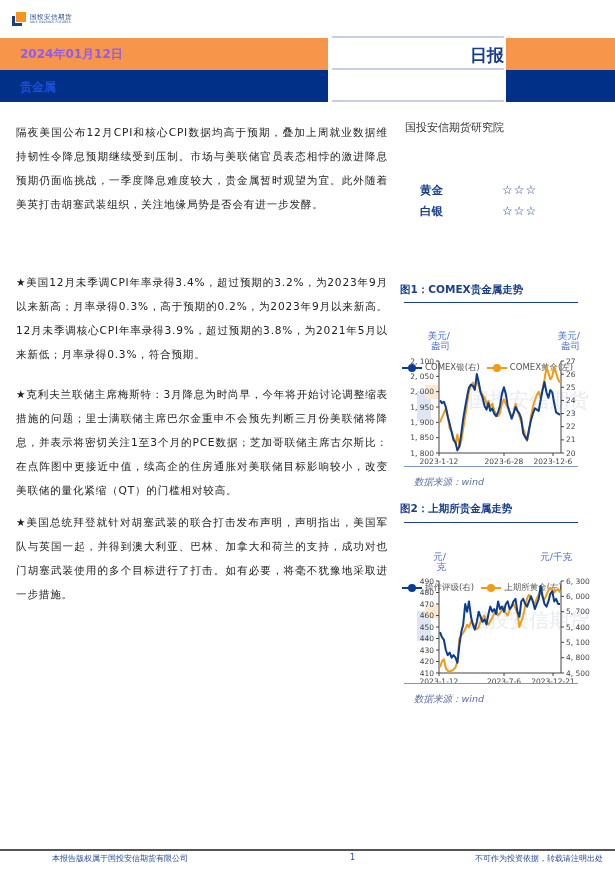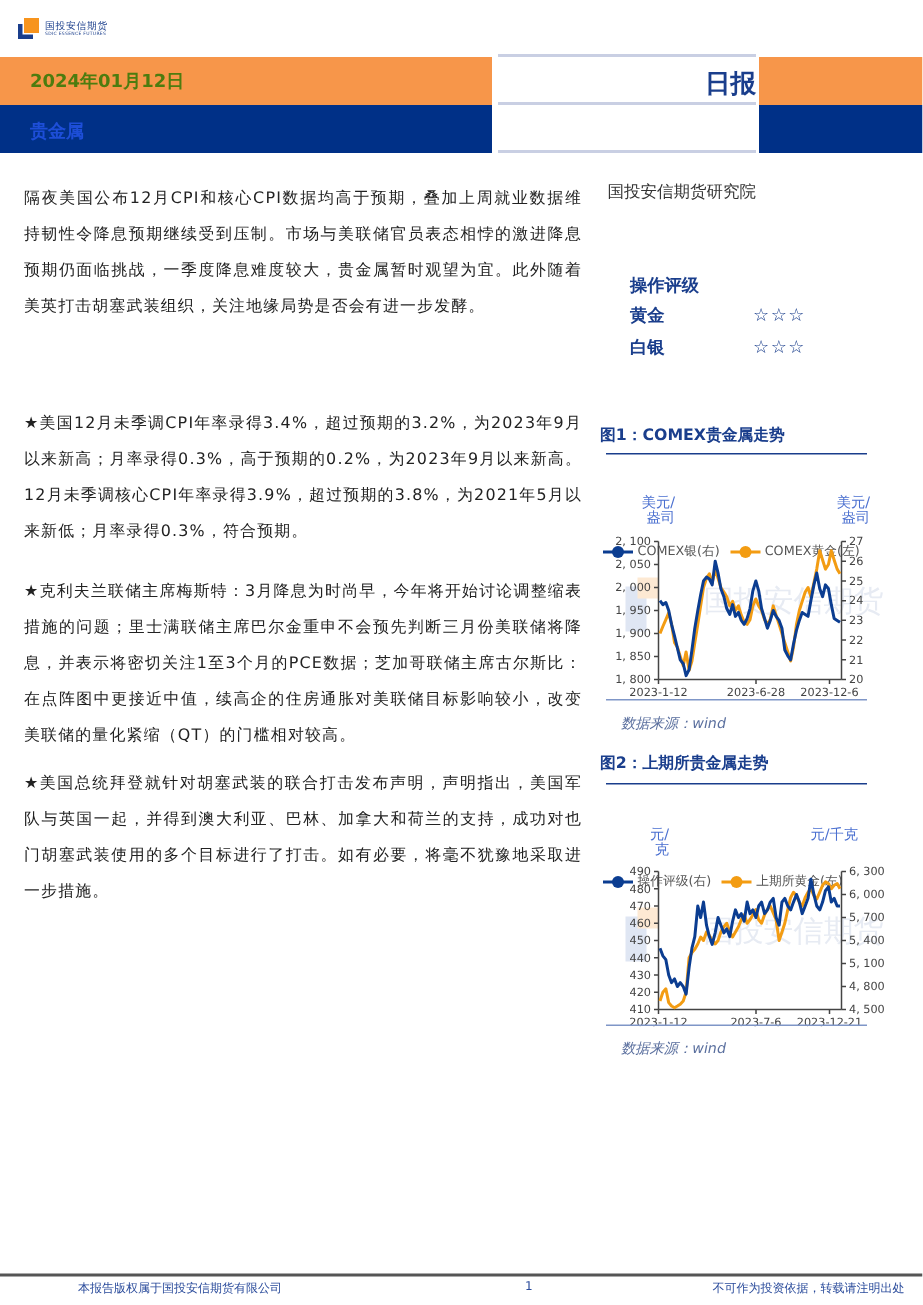--- a/index.html
+++ b/index.html
@@ -13,21 +13,21 @@
   .logo-text { display: flex; flex-direction: column; line-height: 1; }
   .logo-cn { font-size: 6.5px; color: #1a3e8c; letter-spacing: 0.5px; }
   .logo-en { font-size: 3px; color: #1a3e8c; letter-spacing: 0.2px; margin-top: 1px; }
 
   .band-orange { position: absolute; left: 0; top: 38px; width: 328px; height: 32px; background: #f7964a; }
   .band-blue { position: absolute; left: 0; top: 70px; width: 328px; height: 32px; background: #003087; }
   .band-orange-r { position: absolute; left: 506px; top: 38px; width: 109px; height: 32px; background: #f7964a; }
   .band-blue-r { position: absolute; left: 506px; top: 70px; width: 109px; height: 32px; background: #003087; }
   .header-box { position: absolute; left: 330px; top: 36px; width: 174px; height: 66px; background: #fff; }
   .hb-line { position: absolute; left: 2px; right: 0; height: 2px; background: #c9cfe3; }
-  .date { position: absolute; left: 20px; top: 46px; font-size: 12px; font-weight: bold; color: #4d7c0f; }
+  .date { position: absolute; left: 20px; top: 46px; font-size: 12px; font-weight: bold; color: #8b5cf6; }
   .category { position: absolute; left: 20px; top: 79px; font-size: 12px; font-weight: bold; color: #1d4ed8; }
   .report-type { position: absolute; right: 111px; top: 44px; font-size: 17px; font-weight: bold; color: #1a3e8c; }
   .institute { position: absolute; right: 111px; top: 82px; font-size: 11px; color: #333; margin-top: 38px; }
 
   .para { position: absolute; left: 16px; width: 372px; font-size: 10.6px; line-height: 24px; color: #222; letter-spacing: 0.8px; text-align: justify; }
   .p1 { top: 120px; }
   .p2 { top: 270px; }
   .p3 { top: 382px; }
   .p4 { top: 510px; }
 
@@ -85,21 +85,20 @@
 <div class="category">贵金属</div>
 <div class="report-type">日报</div>
 <div class="institute">国投安信期货研究院</div>
 
 <p class="para p1">隔夜美国公布12月CPI和核心CPI数据均高于预期，叠加上周就业数据维持韧性令降息预期继续受到压制。市场与美联储官员表态相悖的激进降息预期仍面临挑战，一季度降息难度较大，贵金属暂时观望为宜。此外随着美英打击胡塞武装组织，关注地缘局势是否会有进一步发酵。</p>
 <p class="para p2">★美国12月未季调CPI年率录得3.4%，超过预期的3.2%，为2023年9月以来新高；月率录得0.3%，高于预期的0.2%，为2023年9月以来新高。12月未季调核心CPI年率录得3.9%，超过预期的3.8%，为2021年5月以来新低；月率录得0.3%，符合预期。</p>
 <p class="para p3">★克利夫兰联储主席梅斯特：3月降息为时尚早，今年将开始讨论调整缩表措施的问题；里士满联储主席巴尔金重申不会预先判断三月份美联储将降息，并表示将密切关注1至3个月的PCE数据；芝加哥联储主席古尔斯比：在点阵图中更接近中值，续高企的住房通胀对美联储目标影响较小，改变美联储的量化紧缩（QT）的门槛相对较高。</p>
 <p class="para p4">★美国总统拜登就针对胡塞武装的联合打击发布声明，声明指出，美国军队与英国一起，并得到澳大利亚、巴林、加拿大和荷兰的支持，成功对也门胡塞武装使用的多个目标进行了打击。如有必要，将毫不犹豫地采取进一步措施。</p>
 
 <div class="rating">
-  <div class="rating-title">操作评级</div>
   <div class="rating-row">
     <span class="rating-name">黄金</span>
     <span class="rating-stars">☆☆☆</span>
   </div>
   <div class="rating-row">
     <span class="rating-name">白银</span>
     <span class="rating-stars">☆☆☆</span>
   </div>
 </div>
 

